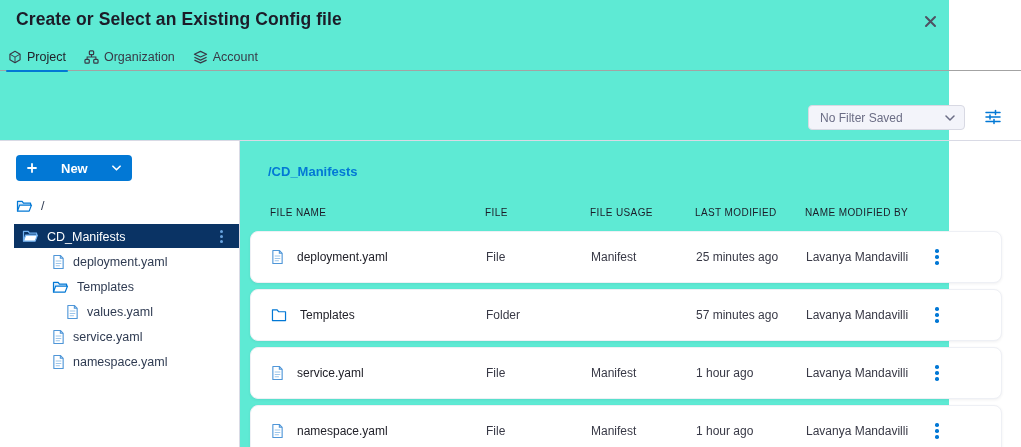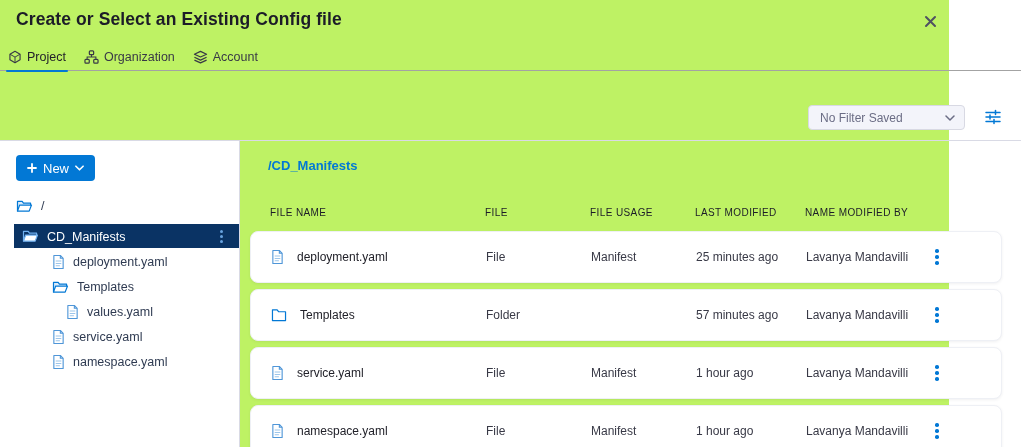--- a/index.html
+++ b/index.html
@@ -1,18 +1,18 @@
 <!DOCTYPE html>
 <html><head>
 <meta charset="utf-8">
 <style>
   * { margin:0; padding:0; box-sizing:border-box; }
   html,body { width:1021px; height:447px; overflow:hidden; background:#fff;
     font-family:"Liberation Sans", sans-serif; color:#22222a; }
-  .stage { position:relative; width:949px; height:447px; background:#bef264; }
+  .stage { position:relative; width:949px; height:447px; background:#5eead4; }
 
   
   .modal-title { position:absolute; left:16px; top:9px; font-size:17.5px; font-weight:700; color:#1c1c28; letter-spacing:.1px; }
   .close-btn { position:absolute; right:10px; top:12px; width:18px; height:18px; border:none; background:none; cursor:pointer; color:#4f5162; display:flex; align-items:center; justify-content:center; }
 
   
   .tabbar { position:absolute; left:0; top:44px; width:1021px; height:27px; border-bottom:1px solid #a3a3a3; display:flex; align-items:center; padding-left:8px; gap:18px; }
   .tab { position:relative; display:flex; align-items:center; gap:5px; height:27px; font-size:12.5px; color:#383946; cursor:pointer; }
   .tab .ticon { display:flex; align-items:center; }
   .tab.active { color:#22222a; }
@@ -24,31 +24,31 @@
   .search-input { width:100%; height:100%; border:1px solid #d9dae5; border-radius:4px; padding:0 10px 0 30px; font-size:12.5px; font-family:"Liberation Sans", sans-serif; color:#383946; outline:none; }
   .search-input::placeholder { color:#9293a5; }
   .filter-dd { position:absolute; left:808px; top:105px; width:157px; height:25px; background:#f3f4fa; border:1px solid #d8d9e3; border-radius:4px; display:flex; align-items:center; justify-content:space-between; padding:0 9px 0 11px; cursor:pointer;text-align:center; }
   .filter-dd .dd-label { font-size:12px; font-weight:500; color:#6b6d85; }
   .sliders-btn { position:absolute; left:983px; top:108px; width:20px; height:20px; background:none; border:none; cursor:pointer; padding:0; }
 
   .hdivider { position:absolute; left:0; top:140px; width:1021px; height:1px; background:#d9dae5; }
 
   
   .sidebar { position:absolute; left:0; top:141px; width:240px; height:306px; border-right:1px solid #d9dae5; background:#fff; }
-  .new-btn { position:absolute; left:16px; top:14px; height:26px; padding:0 11px; background:#0278d5; color:#fff; border:none; border-radius:4px; font-size:13px; font-weight:400; font-family:"Liberation Sans", sans-serif; display:flex; align-items:center; gap:6px; cursor:pointer; }
+  .new-btn { position:absolute; left:16px; top:14px; height:26px; padding:0 11px; background:#0278d5; color:#fff; border:none; border-radius:4px; font-size:13px; font-weight:700; font-family:"Liberation Sans", sans-serif; display:flex; align-items:center; gap:24px; cursor:pointer; }
   .tree-row { position:absolute; height:25px; display:flex; align-items:center; gap:8px; font-size:12.5px; color:#2f3b52; cursor:pointer; white-space:nowrap; }
   .tree-row .label { padding-top:1px; }
   .tree-row.selected { left:14px; right:0; background:#0a3364; color:#fff; height:24px; padding-right:14px; }
   .tree-row.selected .label { flex:1; font-weight:400; }
   .tree-kebab { display:flex; flex-direction:column; align-items:center; gap:2px; cursor:pointer; padding:2px; }
   .tree-kebab i { width:3px; height:3px; border-radius:50%; background:#69a3e0; display:block; }
 
   
   .content { position:absolute; left:240px; top:141px; width:781px; height:306px; }
-  .breadcrumb { position:absolute; left:28px; top:17px; font-size:13px; font-weight:700; color:#0278d5; cursor:pointer; }
+  .breadcrumb { position:absolute; left:28px; top:23px; font-size:13px; font-weight:700; color:#0278d5; cursor:pointer; }
   .grid-cols { display:grid; grid-template-columns:215px 105px 105px 110px 125px 1fr; align-items:center; }
   .thead { position:absolute; left:10px; top:66px; width:752px; padding-left:20px; font-size:10px; font-weight:400; letter-spacing:.4px; color:#1c1c28; }
   .rows { position:absolute; left:10px; top:90px; width:752px; display:flex; flex-direction:column; gap:6px; }
   .row-card { height:52px; background:#fff; border:1px solid #eef0f5; border-radius:8px; box-shadow:0 1px 3px rgba(40,41,61,.07); padding-left:20px; cursor:pointer; }
   .name-cell { display:flex; align-items:center; gap:13px; font-size:12px; color:#22222a; }
   .cell { font-size:12px; color:#383946; }
   .row-kebab { display:flex; flex-direction:column; align-items:center; gap:2.5px; background:none; border:none; cursor:pointer; justify-self:start; padding:4px; }
   .row-kebab i { width:3.5px; height:3.5px; border-radius:50%; background:#0278d5; display:block; }
 </style>
 </head>

